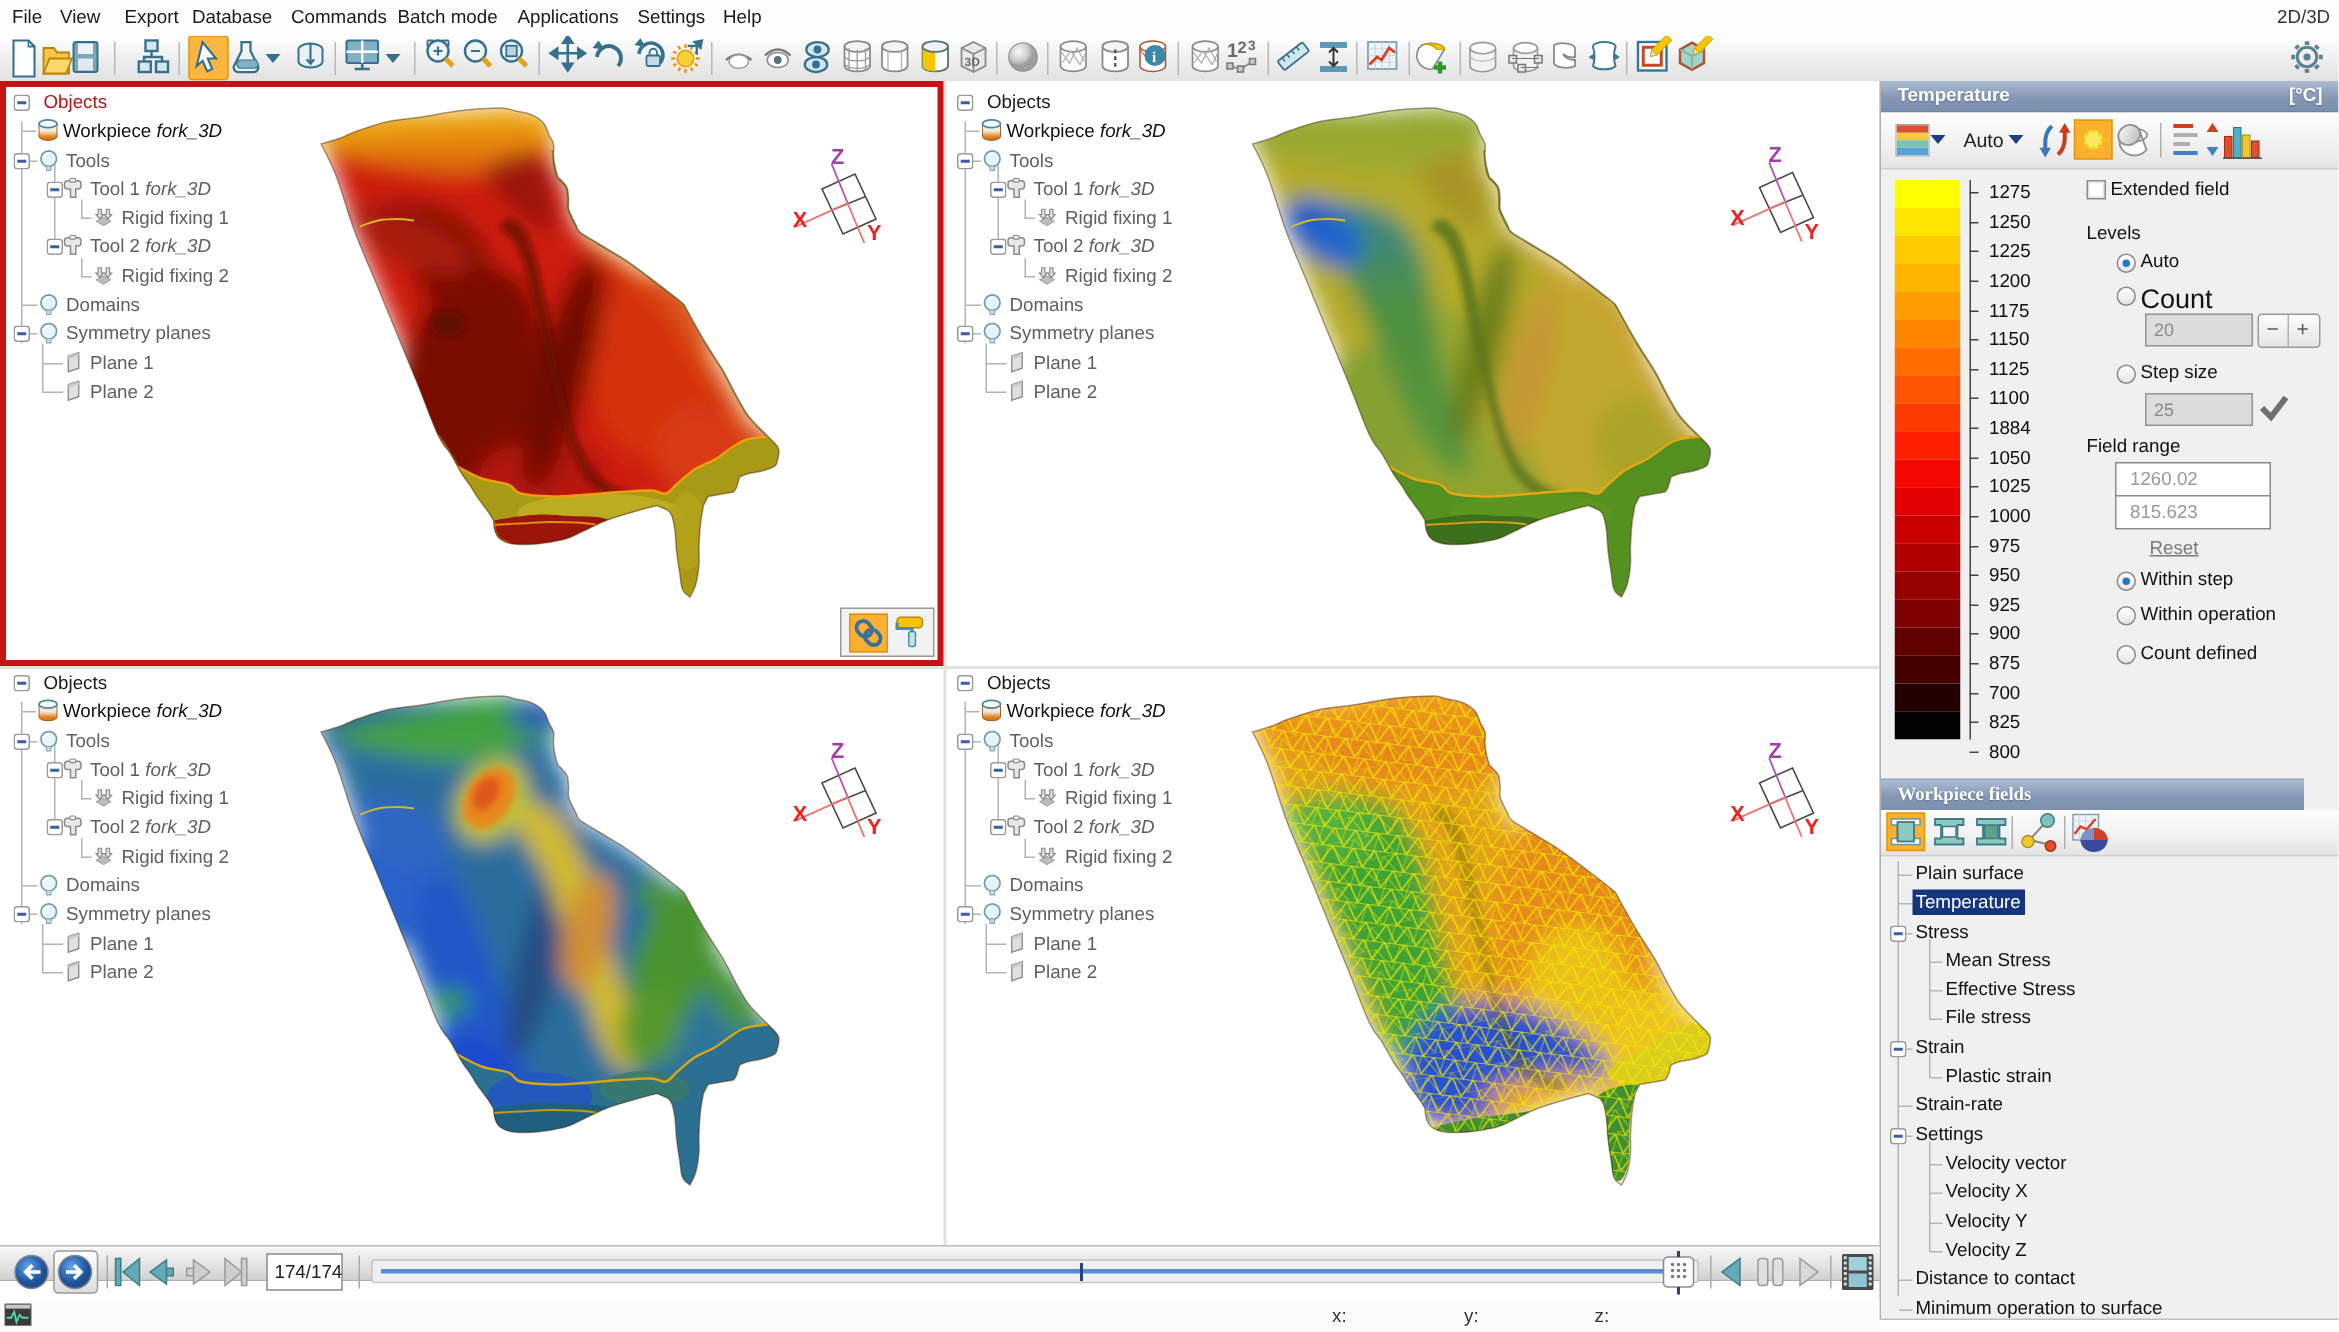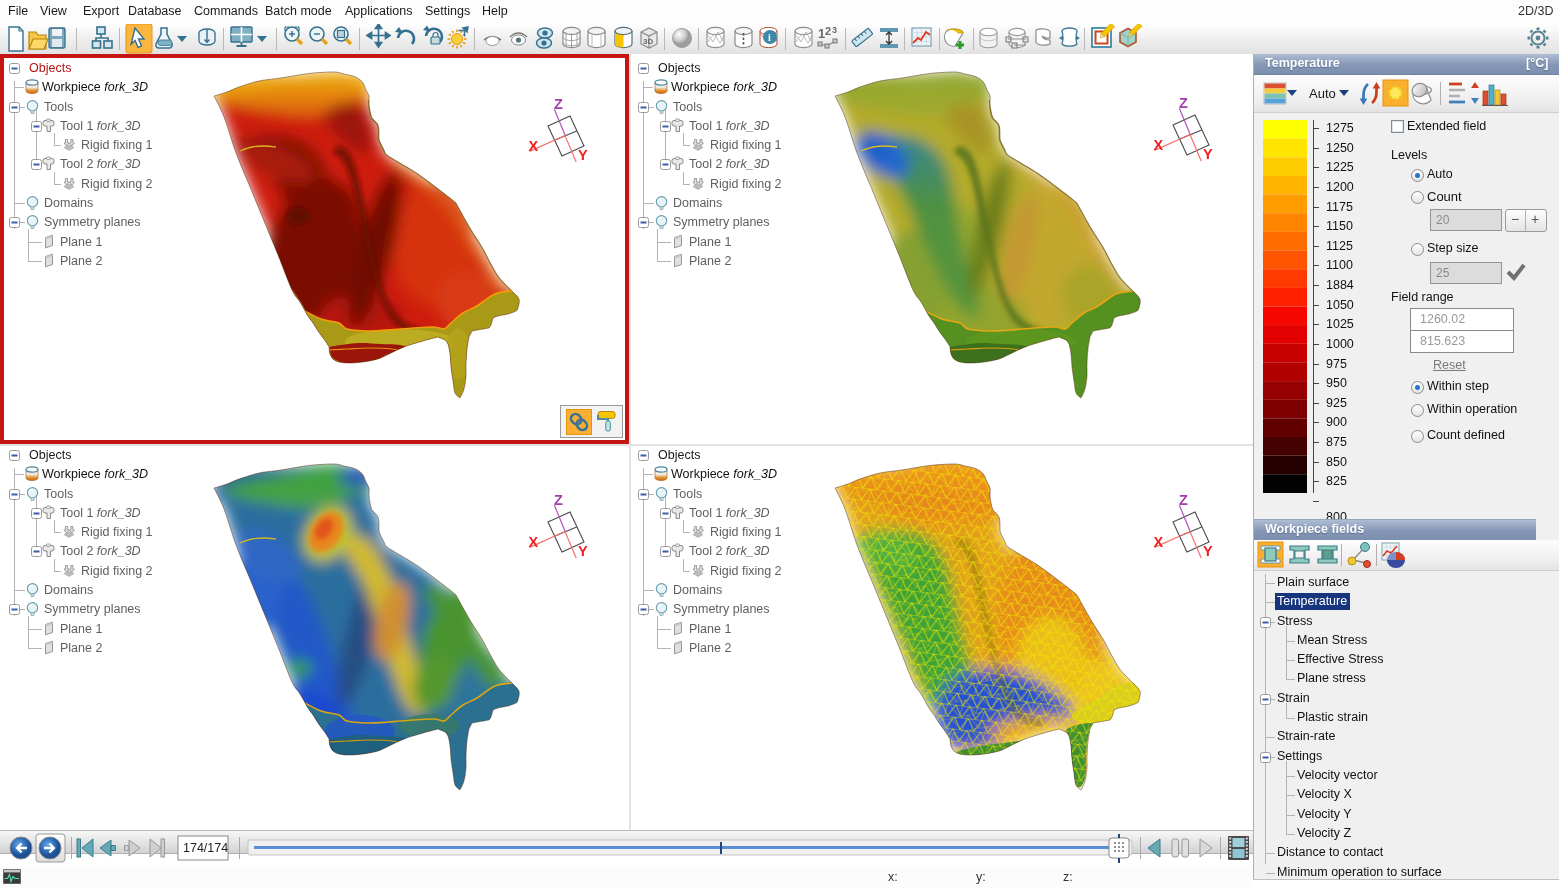--- a/index.html
+++ b/index.html
@@ -1170,36 +1170,36 @@
     <div style="position:absolute;left:13px;top:237px;font-size:12.5px;color:#111;">975</div>
     <div style="position:absolute;left:0;top:263px;width:6px;height:1px;background:#444;"></div>
     <div style="position:absolute;left:13px;top:256px;font-size:12.5px;color:#111;">950</div>
     <div style="position:absolute;left:0;top:283px;width:6px;height:1px;background:#444;"></div>
     <div style="position:absolute;left:13px;top:276px;font-size:12.5px;color:#111;">925</div>
     <div style="position:absolute;left:0;top:302px;width:6px;height:1px;background:#444;"></div>
     <div style="position:absolute;left:13px;top:295px;font-size:12.5px;color:#111;">900</div>
     <div style="position:absolute;left:0;top:322px;width:6px;height:1px;background:#444;"></div>
     <div style="position:absolute;left:13px;top:315px;font-size:12.5px;color:#111;">875</div>
     <div style="position:absolute;left:0;top:342px;width:6px;height:1px;background:#444;"></div>
-    <div style="position:absolute;left:13px;top:335px;font-size:12.5px;color:#111;">850</div>
+    <div style="position:absolute;left:13px;top:335px;font-size:12.5px;color:#111;">700</div>
     <div style="position:absolute;left:0;top:361px;width:6px;height:1px;background:#444;"></div>
     <div style="position:absolute;left:13px;top:354px;font-size:12.5px;color:#111;">825</div>
     <div style="position:absolute;left:0;top:381px;width:6px;height:1px;background:#444;"></div>
-    <div style="position:absolute;left:13px;top:390px;font-size:12.5px;color:#111;">800</div>
+    <div style="position:absolute;left:13px;top:374px;font-size:12.5px;color:#111;">800</div>
 </div>
 
 <div class="abs" style="left:1391px;top:120px;width:11px;height:11px;background:#fff;border:1px solid #8a8a8a;box-shadow:inset 0 0 0 1px #d8e4ea;"></div>
 <span class="abs" style="left:1407px;top:119px;font-size:12.5px;color:#111;">Extended field</span>
 <span class="abs" style="left:1391px;top:148px;font-size:12.5px;color:#111;">Levels</span>
 <span class="abs" style="left:1411px;top:169px;width:11px;height:11px;border-radius:50%;background:linear-gradient(#fff,#e4e4e4);border:1px solid #8a8a8a;">
     <span style="position:absolute;left:3px;top:3px;width:5px;height:5px;border-radius:50%;background:#2277cc;"></span>
   </span>
 <span class="abs" style="left:1427px;top:167px;font-size:12.5px;color:#111;">Auto</span>
 <span class="abs" style="left:1411px;top:191px;width:11px;height:11px;border-radius:50%;background:linear-gradient(#fff,#e4e4e4);border:1px solid #8a8a8a;"></span>
-<span class="abs" style="left:1427px;top:189px;font-size:13px;color:#111;text-align:center;">Count</span>
+<span class="abs" style="left:1427px;top:189px;font-size:18px;color:#111;text-align:center;">Count</span>
 <div class="abs" style="left:1430px;top:209px;width:70px;height:20px;background:#dcdcdc;border:1px solid #949494;">
     <span class="abs" style="left:5px;top:3px;font-size:12px;color:#8a8a8a;">20</span>
   </div>
 <div class="abs" style="left:1505px;top:209px;width:40px;height:21px;background:linear-gradient(#fdfdfd,#e4e4e4);border:1px solid #9a9a9a;border-radius:3px;">
 <div class="abs" style="left:19px;top:0;width:1px;height:21px;background:#b0b0b0;"></div>
 <span class="abs" style="left:5px;top:1px;font-size:14px;color:#555;">−</span>
 <span class="abs" style="left:25px;top:1px;font-size:14px;color:#555;">+</span>
   </div>
 <span class="abs" style="left:1411px;top:243px;width:11px;height:11px;border-radius:50%;background:linear-gradient(#fff,#e4e4e4);border:1px solid #8a8a8a;"></span>
 <span class="abs" style="left:1427px;top:241px;font-size:12.5px;color:#111;">Step size</span>
@@ -1219,21 +1219,21 @@
 <span class="abs" style="left:1433px;top:358px;font-size:12.5px;color:#7a7a7a;text-decoration:underline;">Reset</span>
 <span class="abs" style="left:1411px;top:381px;width:11px;height:11px;border-radius:50%;background:linear-gradient(#fff,#e4e4e4);border:1px solid #8a8a8a;">
     <span style="position:absolute;left:3px;top:3px;width:5px;height:5px;border-radius:50%;background:#2277cc;"></span>
   </span>
 <span class="abs" style="left:1427px;top:379px;font-size:12.5px;color:#111;">Within step</span>
 <span class="abs" style="left:1411px;top:404px;width:11px;height:11px;border-radius:50%;background:linear-gradient(#fff,#e4e4e4);border:1px solid #8a8a8a;"></span>
 <span class="abs" style="left:1427px;top:402px;font-size:12.5px;color:#111;">Within operation</span>
 <span class="abs" style="left:1411px;top:430px;width:11px;height:11px;border-radius:50%;background:linear-gradient(#fff,#e4e4e4);border:1px solid #8a8a8a;"></span>
 <span class="abs" style="left:1427px;top:428px;font-size:12.5px;color:#111;">Count defined</span>
 
-<div class="abs" style="left:1254px;top:519px;width:282px;height:20px;background:linear-gradient(#aebdd3,#8597b5 55%,#7c8fae);border-bottom:1px solid #6f82a0;border-top:1px solid #93a5bf;">
+<div class="abs" style="left:1254px;top:519px;width:282px;height:20px;background:linear-gradient(#aebdd3,#8597b5 55%,#7c8fae);border-bottom:1px solid #6f82a0;border-top:1px solid #93a5bf;font-family:Liberation Serif, serif;">
 <span class="abs" style="left:11px;top:2px;font-size:12.5px;font-weight:bold;color:#fff;text-shadow:0 1px 1px #5a6d8c;">Workpiece fields</span>
 </div>
 
 <div class="abs" style="left:1254px;top:540px;width:305px;height:30px;background:linear-gradient(#fdfdfd,#eeeeee 70%,#e3e3e3);border-bottom:1px solid #cfcfcf;">
 <svg width="305" height="30" viewBox="0 0 305 30">
 <g transform="translate(4,2)">
         <rect x="0" y="0" width="25" height="25" fill="#fbaf2e" stroke="#e8920a"></rect>
 <path d="M3,4 h19 v4 h-4 v9 h4 v4 H3 v-4 h4 v-9 H3 z" fill="#fff" stroke="#5f9aa8" stroke-width="1"></path>
 <rect x="7" y="6" width="11" height="13" fill="#8ecabc" stroke="#3d7a8c" stroke-width="1.2"></rect>
       </g>
@@ -1275,21 +1275,21 @@
     <span style="position:absolute;left:7px;top:43px;"><svg width="11" height="11" viewBox="0 0 11 11" style="">
         <rect x="0.5" y="0.5" width="10" height="10" rx="2" fill="#fff" stroke="#9a9a9a"></rect>
         <rect x="2.5" y="4.5" width="6" height="2" fill="#3a5fa8"></rect>
       </svg></span>
     <span style="position:absolute;left:24px;top:40px;white-space:nowrap;">Stress</span>
     <div style="position:absolute;left:33px;top:67px;width:9px;height:1px;background:#b4b4b4;"></div>
     <span style="position:absolute;left:44px;top:59px;white-space:nowrap;">Mean Stress</span>
     <div style="position:absolute;left:33px;top:86px;width:9px;height:1px;background:#b4b4b4;"></div>
     <span style="position:absolute;left:44px;top:78px;white-space:nowrap;">Effective Stress</span>
     <div style="position:absolute;left:33px;top:105px;width:9px;height:1px;background:#b4b4b4;"></div>
-    <span style="position:absolute;left:44px;top:97px;white-space:nowrap;">Plane stress</span>
+    <span style="position:absolute;left:44px;top:97px;white-space:nowrap;">File stress</span>
     <div style="position:absolute;left:13px;top:125px;width:9px;height:1px;background:#b4b4b4;"></div>
     <span style="position:absolute;left:7px;top:120px;"><svg width="11" height="11" viewBox="0 0 11 11" style="">
         <rect x="0.5" y="0.5" width="10" height="10" rx="2" fill="#fff" stroke="#9a9a9a"></rect>
         <rect x="2.5" y="4.5" width="6" height="2" fill="#3a5fa8"></rect>
       </svg></span>
     <span style="position:absolute;left:24px;top:117px;white-space:nowrap;">Strain</span>
     <div style="position:absolute;left:33px;top:144px;width:9px;height:1px;background:#b4b4b4;"></div>
     <span style="position:absolute;left:44px;top:136px;white-space:nowrap;">Plastic strain</span>
     <div style="position:absolute;left:13px;top:163px;width:9px;height:1px;background:#b4b4b4;"></div>
     <span style="position:absolute;left:24px;top:155px;white-space:nowrap;">Strain-rate</span>

